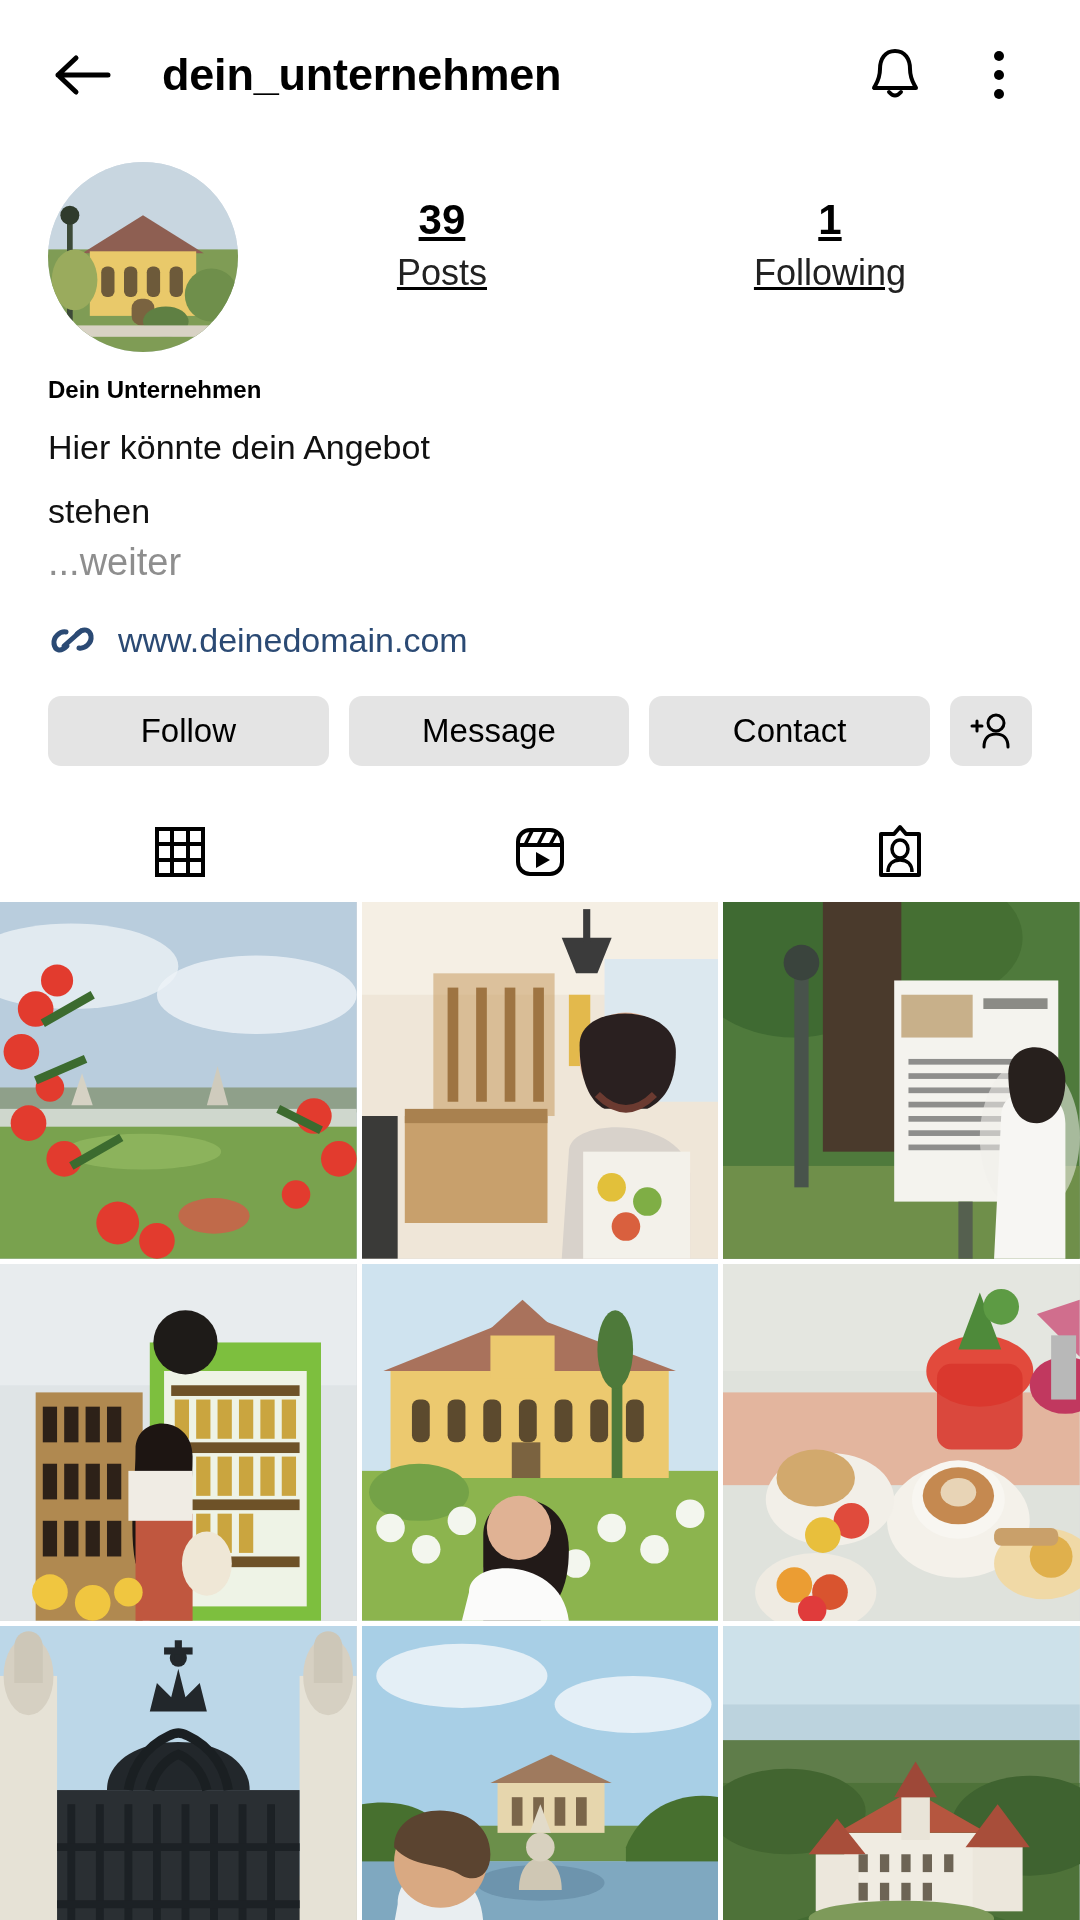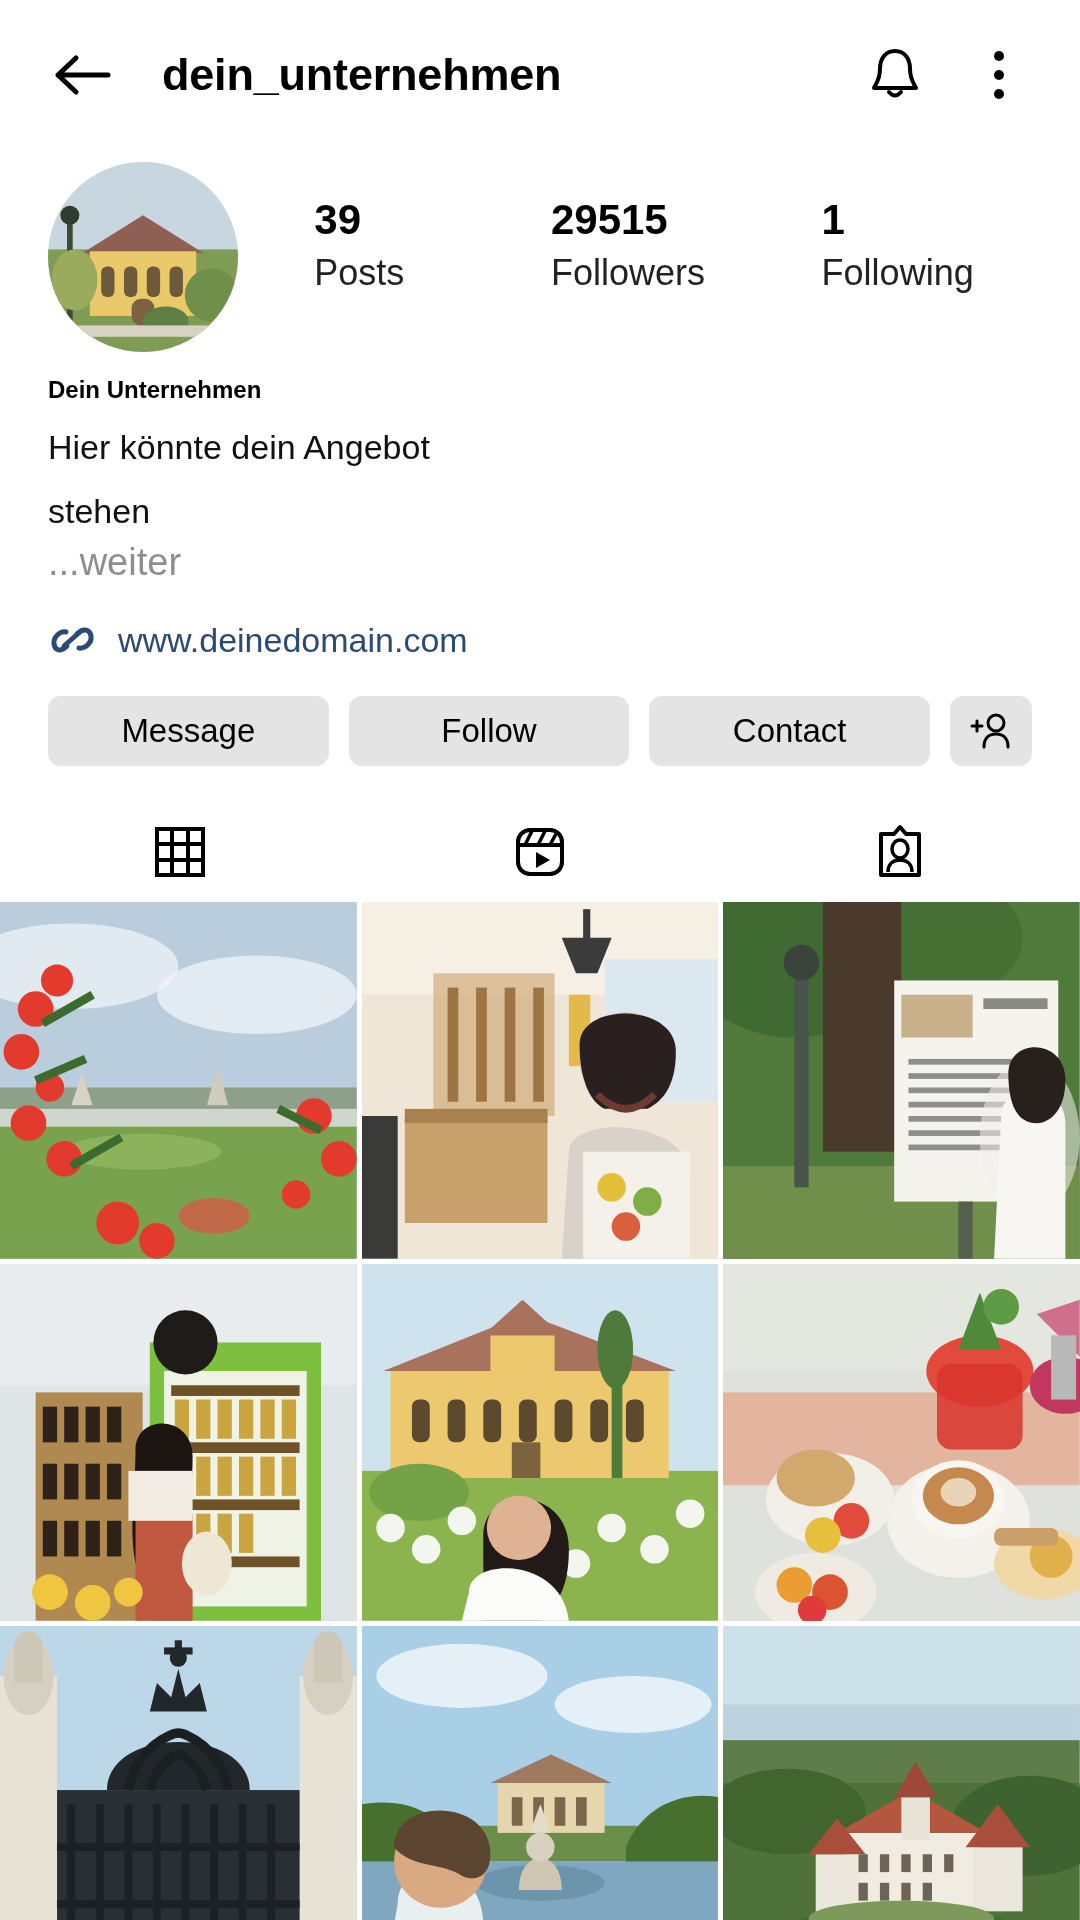--- a/index.html
+++ b/index.html
@@ -25,21 +25,21 @@
   }
   .header-icons { display:flex; align-items:center; gap:34px; }
   .icon-btn { width:70px; height:70px; display:flex; align-items:center; justify-content:center; cursor:pointer; }
 
   
   .profile-top { display:flex; align-items:flex-start; padding:0 48px; margin-top:12px; }
   .avatar-wrap { width:190px; height:190px; flex:0 0 190px; border-radius:50%; overflow:hidden; position:relative; background:#cfd9e2; }
   .avatar-svg { width:100%; height:100%; display:block; }
 
   .stats { flex:1; display:flex; justify-content:space-around; align-items:flex-start; padding-top:34px; margin-left:18px; }
-  .stat { text-align:left; min-width:120px; cursor:pointer; }
+  .stat { text-align:center; min-width:120px; cursor:pointer;text-decoration:underline; }
   .stat-num { font-size:42px; font-weight:bold; color:#000; line-height:1.15; }
   .stat-label { font-size:36px; color:#222; margin-top:8px; }
 
   
   .bio { padding:0 48px; margin-top:22px; }
   .bio-name { font-size:24px; font-weight:bold; color:#000; line-height:1.35; }
   .bio-text { font-size:34px; color:#111; line-height:1.28; margin-top:20px; max-width:640px; }
   .bio-more { font-size:38px; color:#8e8e8e; margin-top:8px; cursor:pointer; }
   .bio-link-row { display:flex; align-items:center; gap:22px; margin-top:34px; }
   .bio-link { font-size:34px; color:#2b4a74; cursor:pointer; }
@@ -114,24 +114,20 @@
         <ellipse cx="62" cy="84" rx="12" ry="8" fill="#5f8043"></ellipse>
         <rect x="0" y="86" width="100" height="6" fill="#d8d2c4"></rect>
       </svg>
     </div>
     <div class="stats">
       <div class="stat">
         <div class="stat-num">39</div>
         <div class="stat-label">Posts</div>
       </div>
       <div class="stat">
-        <div class="stat-num">29515</div>
-        <div class="stat-label">Followers</div>
-      </div>
-      <div class="stat">
         <div class="stat-num">1</div>
         <div class="stat-label">Following</div>
       </div>
     </div>
   </div>
 
   <div class="bio">
     <div class="bio-name">Dein Unternehmen</div>
     <div class="bio-text">Hier könnte dein Angebot</div>
     <div class="bio-text">stehen</div>
@@ -140,22 +136,22 @@
       <svg width="48" height="44" viewBox="0 0 48 44">
         <path d="M19 28 C12 35 7 32 6 26 C5 19 12 13 18 14" fill="none" stroke="#2b4a74" stroke-width="5" stroke-linecap="round"></path>
         <path d="M29 16 C36 9 42 12 43 18 C44 25 37 31 31 30" fill="none" stroke="#2b4a74" stroke-width="5" stroke-linecap="round"></path>
         <path d="M16 28 L33 13" stroke="#2b4a74" stroke-width="5" stroke-linecap="round"></path>
       </svg>
       <div class="bio-link">www.deinedomain.com</div>
     </div>
   </div>
 
   <div class="actions">
+    <div class="btn">Follow</div>
     <div class="btn">Message</div>
-    <div class="btn">Follow</div>
     <div class="btn">Contact</div>
     <div class="btn-icon">
       <svg width="46" height="42" viewBox="0 0 46 42">
         <circle cx="28" cy="13" r="8" fill="none" stroke="#000" stroke-width="3"></circle>
         <path d="M16 37 C16 28 21 24 28 24 C35 24 40 28 40 37" fill="none" stroke="#000" stroke-width="3" stroke-linecap="round"></path>
         <path d="M4 16 H14 M9 11 V21" stroke="#000" stroke-width="3" stroke-linecap="round"></path>
       </svg>
     </div>
   </div>
 

